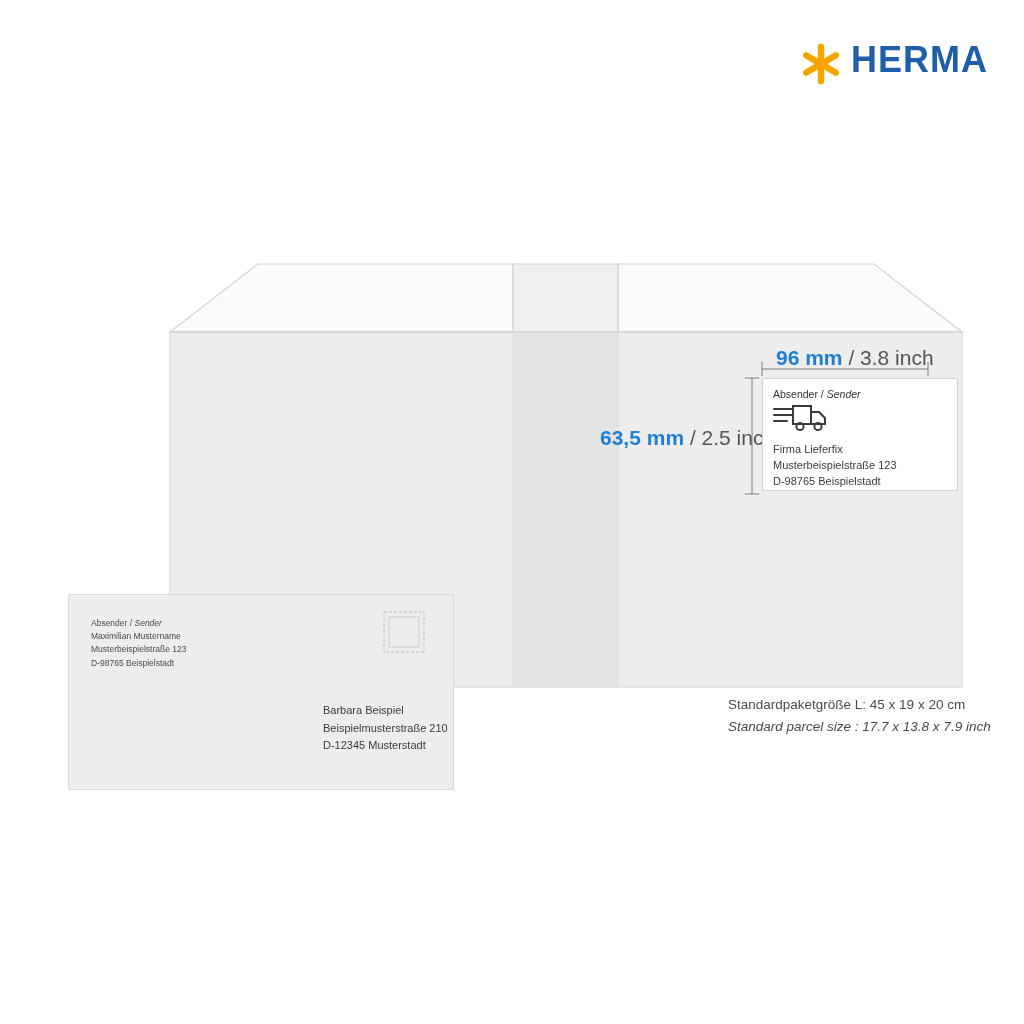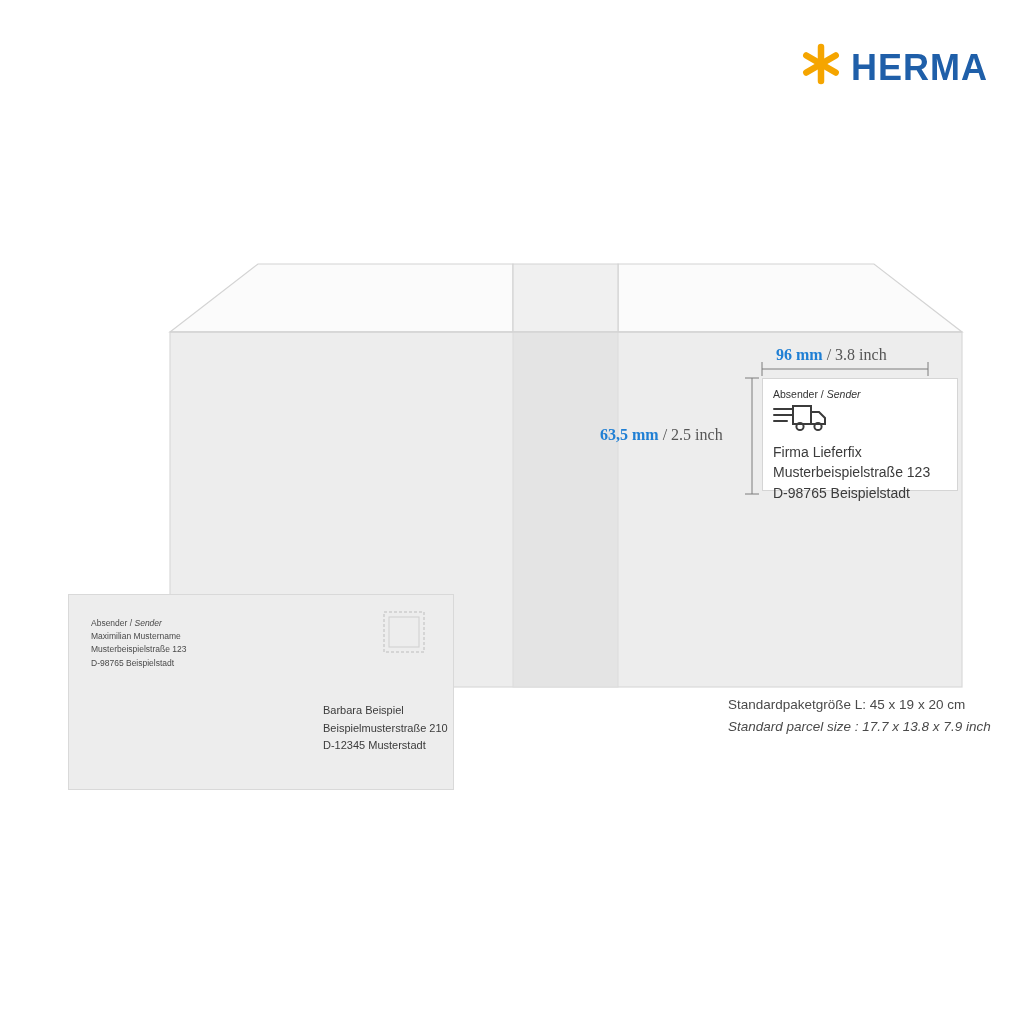--- a/index.html
+++ b/index.html
@@ -14,21 +14,21 @@
     position: relative;
     overflow: hidden;
   }
 
   
   #brand {
     position: absolute;
     top: 42px;
     right: 36px;
     display: flex;
-    align-items: flex-end;
+    align-items: flex-start;
     gap: 10px;
   }
   #brand .asterisk {
     width: 40px;
     height: 44px;
     display: block;
   }
   #brand .wordmark {
     font-size: 36px;
     font-weight: bold;
@@ -63,32 +63,31 @@
   #box-label .lbl-head {
     font-size: 10.5px;
     line-height: 1.25;
     margin-bottom: 3px;
   }
   #box-label .lbl-head .it { font-style: italic; }
   #box-label .truck {
     margin: 2px 0 6px 0;
   }
   #box-label .lbl-addr {
-    font-size: 14px;
+    font-size: 11px;
     line-height: 1.45;
     color: #3b3b3b;
   }
 
   
   .dim-text {
     position: absolute;
-    font-size: 16px;
+    font-size: 21px;
     color: #555555;
     white-space: nowrap;
-    font-family: Liberation Serif, serif;
   }
   .dim-text b { color: #1f7fd4; font-weight: bold; }
 
   #dim-width-text { left: 776px; top: 346px; }
   #dim-height-text { left: 600px; top: 426px; }
 
   #dim-width-line, #dim-height-line { position: absolute; }
 
   
   #envelope {

